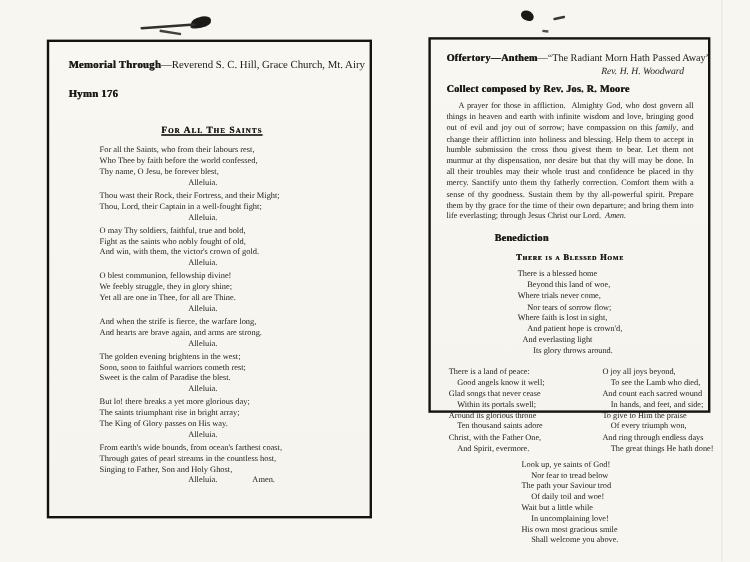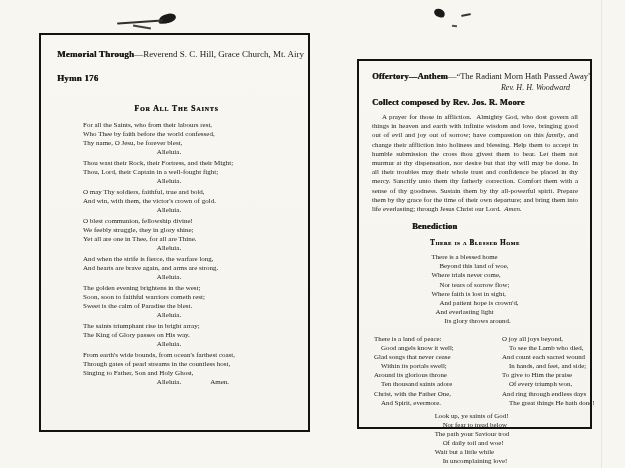--- a/index.html
+++ b/index.html
@@ -18,30 +18,30 @@
   .smudge-dash-r{left:461px;top:14px;width:10px;height:2px;border-radius:2px;transform:rotate(-12deg);background:#3a3733;}
   .smudge-speck-r{left:452px;top:25px;width:5px;height:2px;border-radius(50%);transform:rotate(6deg);background:#55504a;}
   .scan-edge{left:601px;top:0;width:1px;height:468px;background:rgba(60,55,48,0.08);}
 
   .page{
     position:absolute;box-sizing:border-box;
     border:2.5px solid #15130f;
     background:linear-gradient(180deg, #f8f7f2 0%, #f5f4ee 100%);
   }
   .page-left{left:39px;top:33px;width:271px;height:399px;padding:14px 12px 0 16px;}
-  .page-right{left:357px;top:31px;width:235px;height:370px;padding:10px 12px 0 13px;margin-top:28px;}
+  .page-right{left:357px;top:31px;width:235px;height:313px;padding:10px 12px 0 13px;}
 
   .bl{font-weight:bold;letter-spacing:0.2px;text-shadow:0.4px 0 0 currentColor;}
 
   
   .memorial-header{font-size:9px;white-space:nowrap;margin:0;}
   .hymn-number{font-size:9px;margin:14px 0 0 0;}
   .hymn-title{
     font-variant:small-caps;font-size:8px;letter-spacing:0.8px;
-    text-align:center;margin:21px 0 0 0;font-weight:bold;text-shadow:0.2px 0 0 currentColor;
+    text-align:center;margin:21px 0 0 0;font-weight:bold;text-shadow:0.2px 0 0 currentColor;text-decoration:underline;
   }
   .stanzas{margin:8px 0 0 26px;font-size:7px;}
   .stanza{margin:0 0 2px 0;width:172px;}
   .hline{line-height:9px;white-space:nowrap;}
   .refrain{line-height:9px;text-align:center;position:relative;}
   .refrain .amen{position:absolute;left:74%;}
 
   
   .offertory-line{font-size:8.5px;white-space:nowrap;margin:0;}
   .offertory-composer{font-size:8px;font-style:italic;text-align:right;margin:2px 8px 0 0;}
@@ -94,20 +94,21 @@
         <div class="hline">Thy name, O Jesu, be forever blest,</div>
         <div class="refrain"><span>Alleluia.</span></div>
       </div>
       <div class="stanza">
         <div class="hline">Thou wast their Rock, their Fortress, and their Might;</div>
         <div class="hline">Thou, Lord, their Captain in a well-fought fight;</div>
         <div class="refrain"><span>Alleluia.</span></div>
       </div>
       <div class="stanza">
         <div class="hline">O may Thy soldiers, faithful, true and bold,</div>
+        <div class="hline">Fight as the saints who nobly fought of old,</div>
         <div class="hline">And win, with them, the victor's crown of gold.</div>
         <div class="refrain"><span>Alleluia.</span></div>
       </div>
       <div class="stanza">
         <div class="hline">O blest communion, fellowship divine!</div>
         <div class="hline">We feebly struggle, they in glory shine;</div>
         <div class="hline">Yet all are one in Thee, for all are Thine.</div>
         <div class="refrain"><span>Alleluia.</span></div>
       </div>
       <div class="stanza">
@@ -115,20 +116,21 @@
         <div class="hline">And hearts are brave again, and arms are strong.</div>
         <div class="refrain"><span>Alleluia.</span></div>
       </div>
       <div class="stanza">
         <div class="hline">The golden evening brightens in the west;</div>
         <div class="hline">Soon, soon to faithful warriors cometh rest;</div>
         <div class="hline">Sweet is the calm of Paradise the blest.</div>
         <div class="refrain"><span>Alleluia.</span></div>
       </div>
       <div class="stanza">
+        <div class="hline">But lo! there breaks a yet more glorious day;</div>
         <div class="hline">The saints triumphant rise in bright array;</div>
         <div class="hline">The King of Glory passes on His way.</div>
         <div class="refrain"><span>Alleluia.</span></div>
       </div>
       <div class="stanza">
         <div class="hline">From earth's wide bounds, from ocean's farthest coast,</div>
         <div class="hline">Through gates of pearl streams in the countless host,</div>
         <div class="hline">Singing to Father, Son and Holy Ghost,</div>
         <div class="refrain"><span>Alleluia.</span><span class="amen">Amen.</span></div>
       </div>

